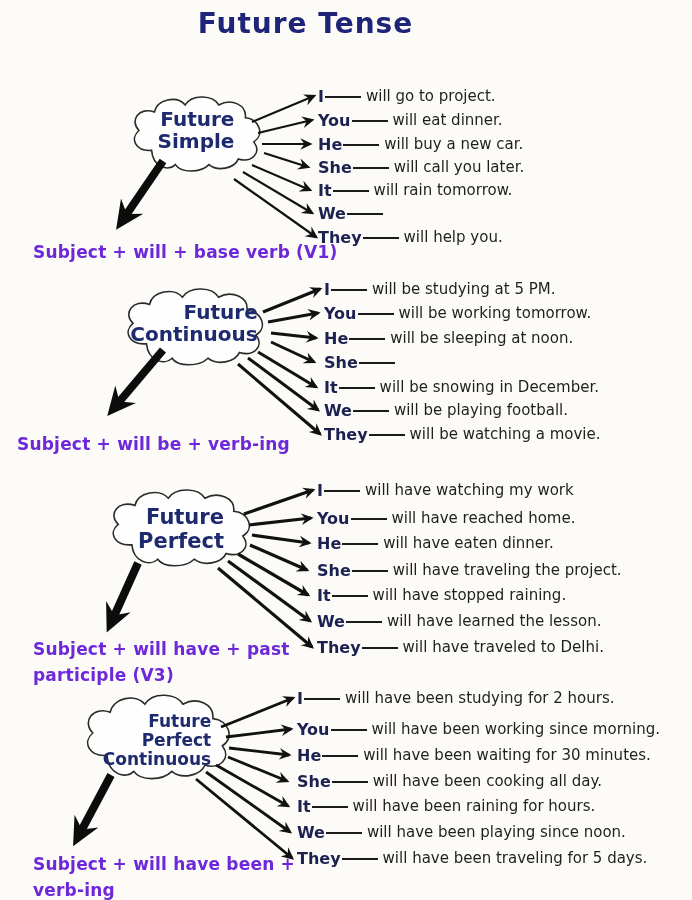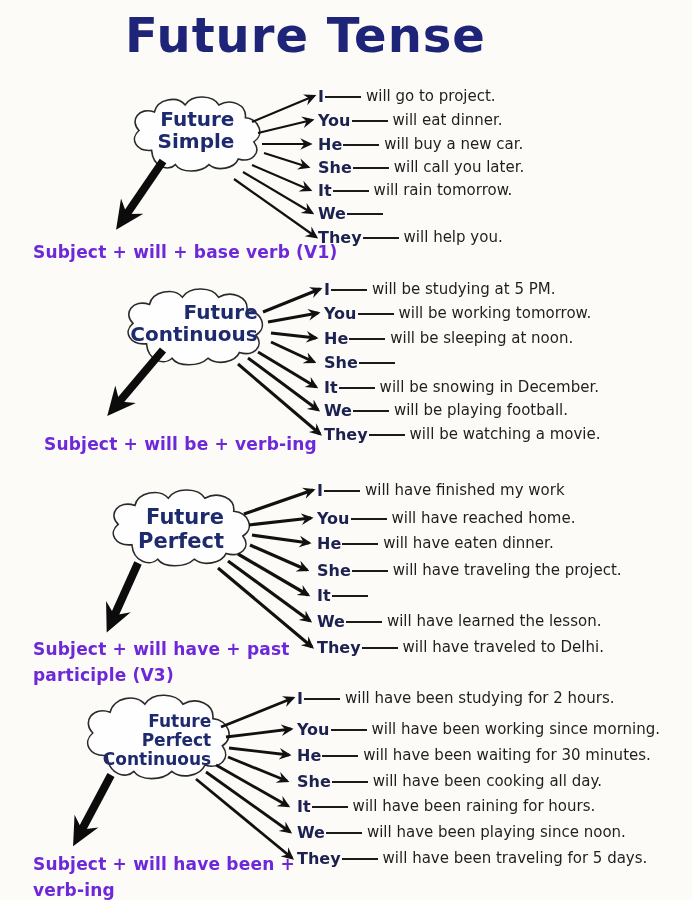--- a/index.html
+++ b/index.html
@@ -4,37 +4,37 @@
 <style>
   html,body{margin:0;padding:0;}
   body{background:#e8e8e8;font-family:"DejaVu Sans",sans-serif;}
   .canvas{
     position:relative;width:692px;height:900px;margin:0 auto;
     background:#fcfbf8;overflow:hidden;
   }
   .diagram-svg{position:absolute;left:0;top:0;width:692px;height:900px;}
   .title{
     position:absolute;left:0;top:7px;width:611px;text-align:center;
-    font-size:48px;font-weight:bold;color:#1e2478;letter-spacing:1px;
+    font-size:28px;font-weight:bold;color:#1e2478;letter-spacing:1px;
   }
   .cloud-label{
     position:absolute;transform:translateX(-50%);text-align:center;
     font-weight:bold;color:#1e2a6e;line-height:1.12;white-space:nowrap;
   }
   .cloud-label.s1{left:196px;top:108px;font-size:20px;}
   .cloud-label.s2{left:194px;top:301px;font-size:20px;}
   .cloud-label.s3{left:181px;top:506px;font-size:21px;}
   .cloud-label.s4{left:157px;top:712px;font-size:17px;}
   .cloud-label span{display:block;text-align:right;}
   .formula{
     position:absolute;font-weight:bold;color:#6d28d9;
     font-size:17px;line-height:26px;letter-spacing:.2px;
   }
   .formula.f1{left:33px;top:239px;white-space:nowrap;}
-  .formula.f2{left:44px;top:431px;white-space:nowrap;}
+  .formula.f2{left:17px;top:431px;white-space:nowrap;}
   .formula.f3{left:33px;top:636px;width:290px;}
   .formula.f4{left:33px;top:851px;width:290px;}
   .row{
     position:absolute;display:flex;align-items:center;white-space:nowrap;
     height:20px;
   }
   .row .pronoun{font-weight:bold;color:#1c2150;font-size:16px;}
   .row .dash{
     display:inline-block;width:36px;height:0;border-top:2.2px solid #1b1b1b;
     margin:1px 5px 0 1px;
@@ -204,40 +204,41 @@
     </div>
   <div class="row" style="left:324px;top:424px;">
       <span class="pronoun">They</span>
       <span class="dash"></span>
       <span class="sentence">will be watching a movie.</span>
     </div>
 
   <div class="row" style="left:317px;top:480px;">
       <span class="pronoun">I</span>
       <span class="dash"></span>
-      <span class="sentence">will have finished my work</span>
+      <span class="sentence">will have watching my work</span>
     </div>
   <div class="row" style="left:317px;top:508px;">
       <span class="pronoun">You</span>
       <span class="dash"></span>
       <span class="sentence">will have reached home.</span>
     </div>
   <div class="row" style="left:317px;top:533px;">
       <span class="pronoun">He</span>
       <span class="dash"></span>
       <span class="sentence">will have eaten dinner.</span>
     </div>
   <div class="row" style="left:317px;top:560px;">
       <span class="pronoun">She</span>
       <span class="dash"></span>
       <span class="sentence">will have traveling the project.</span>
     </div>
   <div class="row" style="left:317px;top:585px;">
       <span class="pronoun">It</span>
       <span class="dash"></span>
+      <span class="sentence">will have stopped raining.</span>
     </div>
   <div class="row" style="left:317px;top:611px;">
       <span class="pronoun">We</span>
       <span class="dash"></span>
       <span class="sentence">will have learned the lesson.</span>
     </div>
   <div class="row" style="left:317px;top:637px;">
       <span class="pronoun">They</span>
       <span class="dash"></span>
       <span class="sentence">will have traveled to Delhi.</span>

